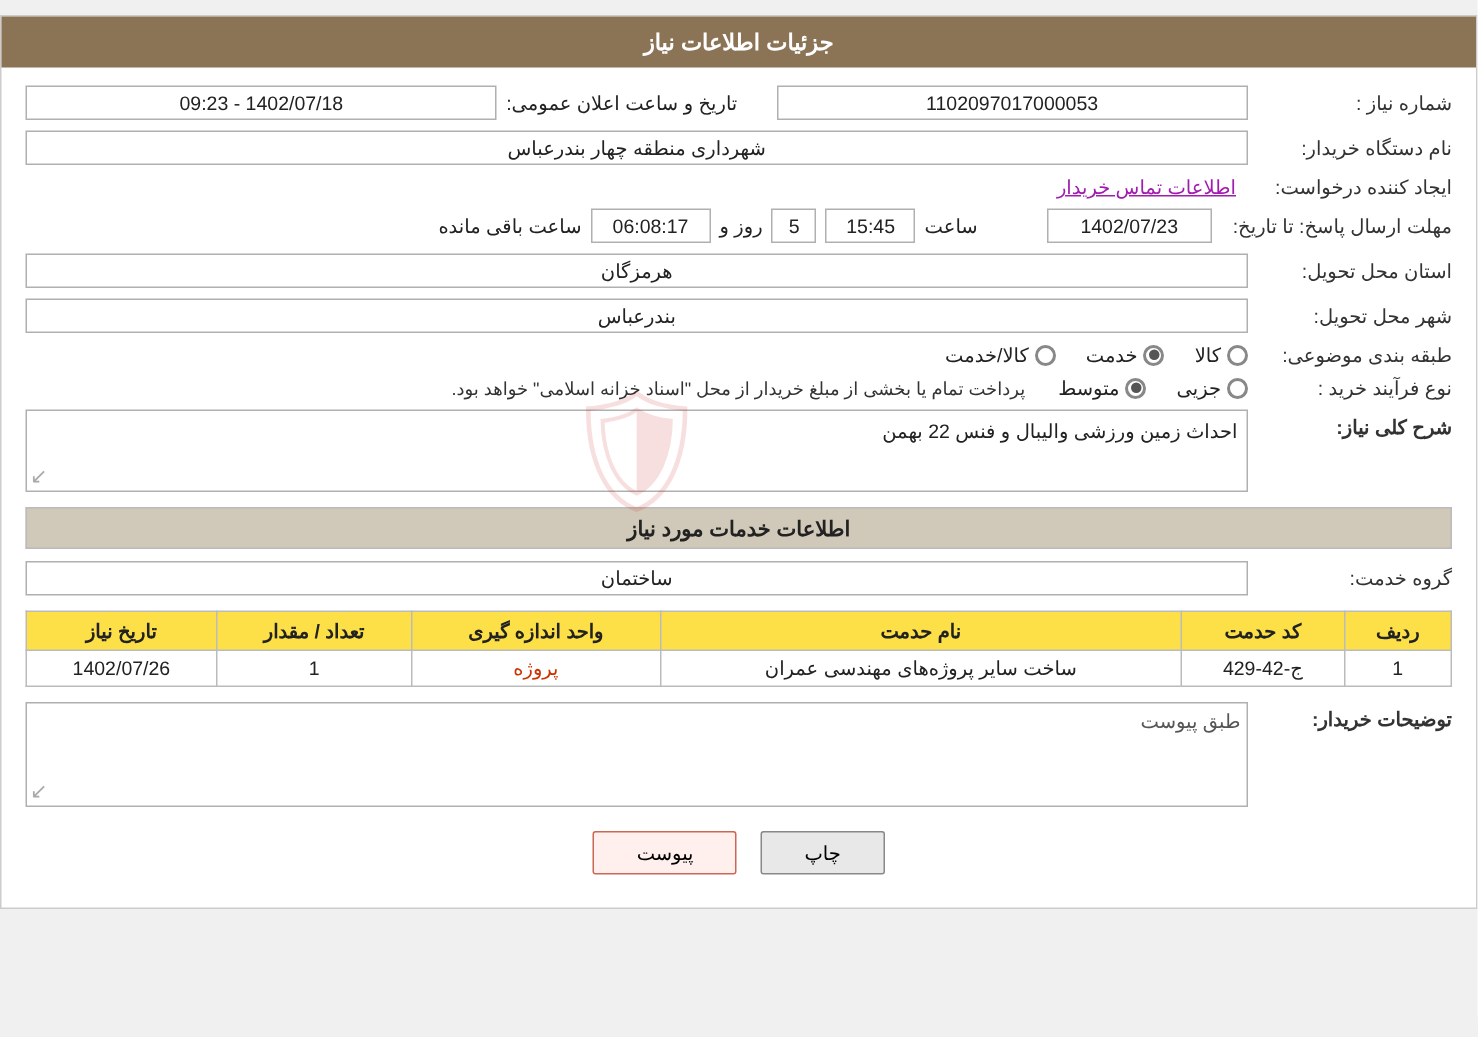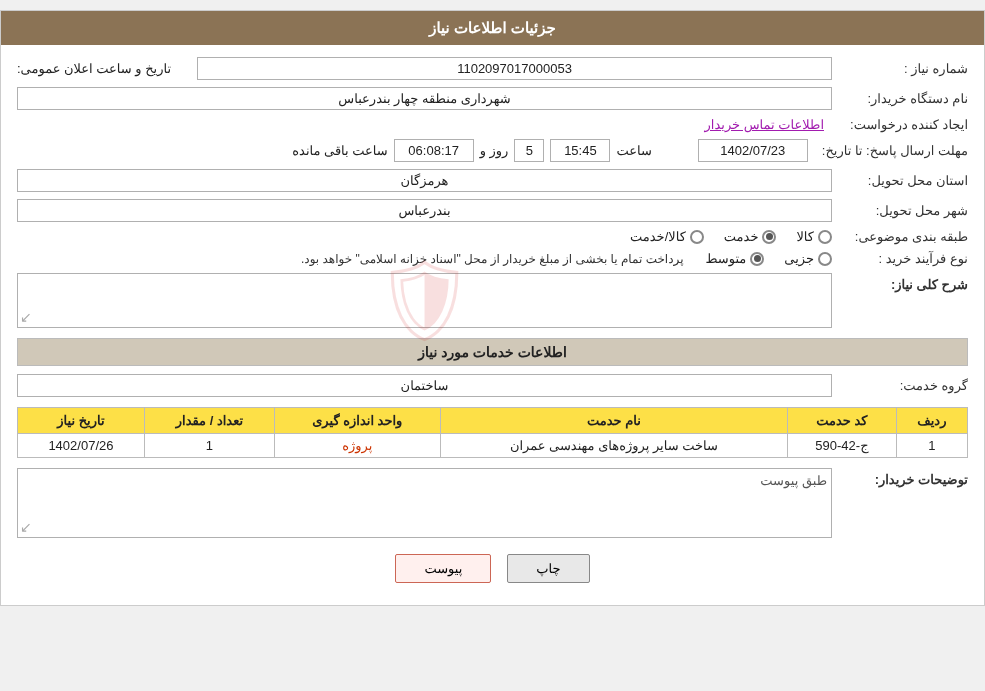--- a/index.html
+++ b/index.html
@@ -189,20 +189,21 @@
   <div class="page-header">
     <span>جزئیات اطلاعات نیاز</span>
   </div>
 
   <div class="content">
 
     <div class="form-row">
       <span class="form-label">شماره نیاز :</span>
       <div class="form-value" style="min-width:200px;text-align:center;">1102097017000053</div>
       <span style="margin-right:20px;" class="inline-label">تاریخ و ساعت اعلان عمومی:</span>
+      <div class="form-value" style="min-width:160px;">1402/07/18 - 09:23</div>
     </div>
 
     <div class="form-row">
       <span class="form-label">نام دستگاه خریدار:</span>
       <div class="form-value form-value-wide">شهرداری منطقه چهار بندرعباس</div>
     </div>
 
     <div class="form-row">
       <span class="form-label">ایجاد کننده درخواست:</span>
       <span class="link-style" style="white-space:nowrap;padding-right:8px;">اطلاعات تماس خریدار</span>
@@ -259,20 +260,21 @@
           <span>متوسط</span>
         </div>
       </div>
       <span class="note-text" style="margin-right:16px;">پرداخت تمام یا بخشی از مبلغ خریدار از محل "اسناد خزانه اسلامی" خواهد بود.</span>
     </div>
 
     <div class="form-row" style="align-items:flex-start;">
       <span class="section-title">شرح کلی نیاز:</span>
       <div class="shield-bg" style="flex:1;position:relative;border:1px solid #b0b0b0;min-height:55px;padding:6px;">
         <div class="watermark-shield">🛡</div>
+        <span style="position:relative;z-index:1;">احداث زمین ورزشی والیبال و فنس 22 بهمن</span>
         <div style="position:absolute;bottom:2px;left:2px;color:#aaa;font-size:14px;">↙</div>
       </div>
     </div>
 
     <div class="divider-header">
       <span>اطلاعات خدمات مورد نیاز</span>
     </div>
 
     <div class="form-row">
       <span class="form-label">گروه خدمت:</span>
@@ -287,21 +289,21 @@
             <th>کد حدمت</th>
             <th>نام حدمت</th>
             <th>واحد اندازه گیری</th>
             <th>تعداد / مقدار</th>
             <th>تاریخ نیاز</th>
           </tr>
         </thead>
         <tbody id="table-body">
         <tr>
       <td>1</td>
-      <td>ج-42-590</td>
+      <td>ج-42-429</td>
       <td>ساخت سایر پروژه‌های مهندسی عمران</td>
       <td style="color:#cc3300;">پروژه</td>
       <td>1</td>
       <td>1402/07/26</td>
     </tr>
           </tbody>
       </table>
     </div>
 
     <div class="tozihat-area">

